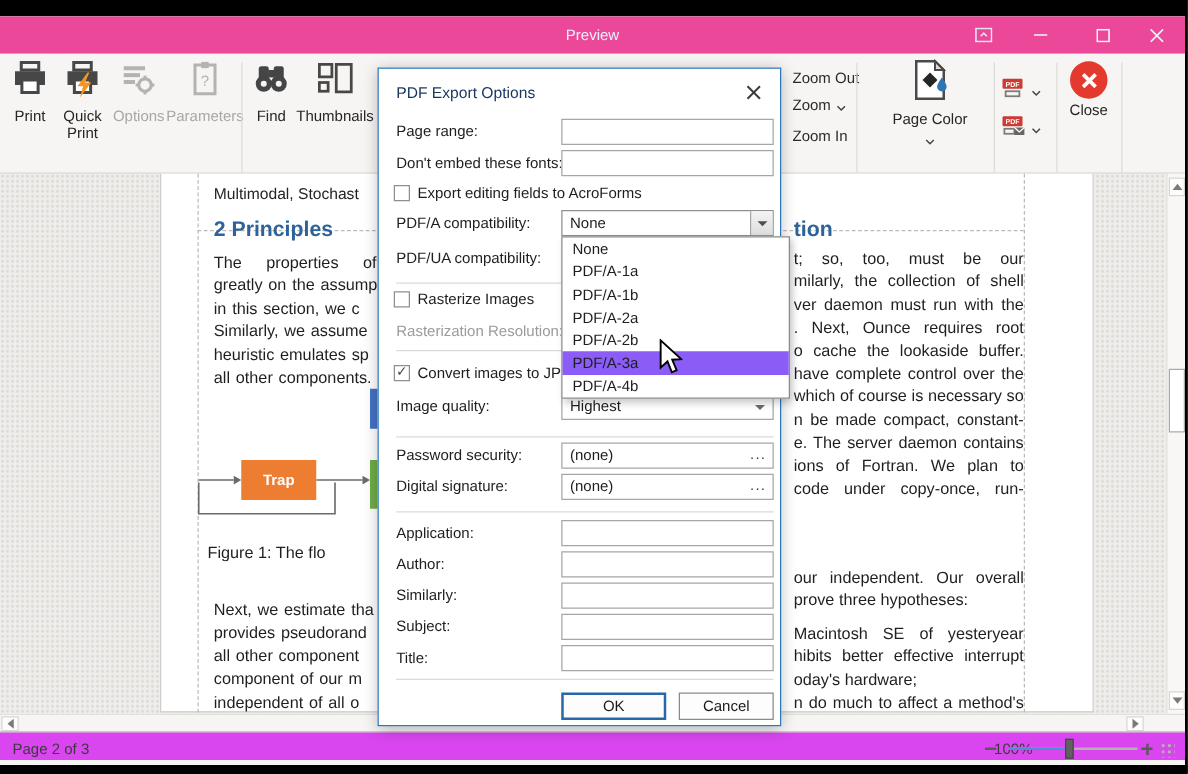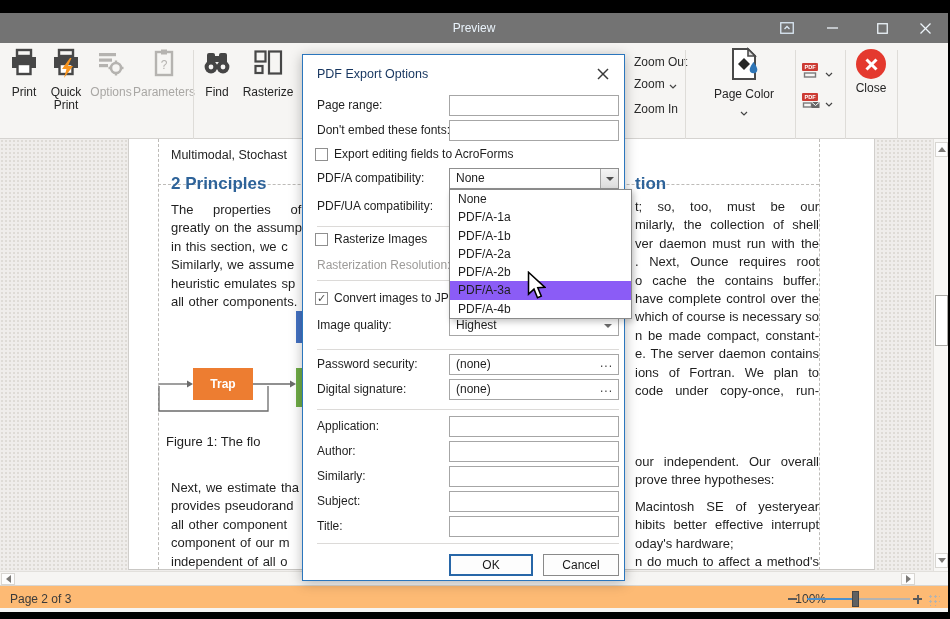--- a/index.html
+++ b/index.html
@@ -1,21 +1,21 @@
 <!DOCTYPE html>
 <html><head>
 <meta charset="utf-8">
 <style>
   * { margin:0; padding:0; box-sizing:border-box; }
   html,body { width:950px; height:619px; background:#000; font-family:"Liberation Sans", sans-serif; overflow:hidden; }
   .screen { position:relative; width:950px; height:619px; background:#000; }
   .window { position:absolute; left:0; top:13px; width:948px; height:599px; background:#f6f5f3; overflow:hidden; }
 
   
-  .titlebar { position:absolute; left:0; top:0; width:100%; height:30px; background:#737373; }
+  .titlebar { position:absolute; left:0; top:0; width:100%; height:30px; background:#ec4899; }
   .tb-title { position:absolute; left:0; right:0; top:0; height:30px; line-height:30px; text-align:center; color:#eaf3fb; font-size:12px; }
   .tb-btn { position:absolute; top:6px; width:24px; height:18px; display:flex; align-items:center; justify-content:center; cursor:default; }
 
   
   .ribbon { position:absolute; left:0; top:30px; width:100%; height:96px; background:#f6f5f3; border-bottom:1px solid #d5d3d0; }
   .rsep { position:absolute; top:7px; width:1px; height:112px; background:#dedcd8; }
   .bigbtn { position:absolute; top:4px; height:74px; display:flex; flex-direction:column; align-items:center; justify-content:flex-start; }
   .bigbtn .blabel { font-size:12px; color:#262626; text-align:center; line-height:13px; margin-top:3px; }
   .bigbtn.disabled .blabel { color:#a9a7a4; }
   .glabel { position:absolute; top:109px; height:14px; font-size:11.5px; color:#5d5b58; text-align:center; }
@@ -47,21 +47,21 @@
   .vscroll { position:absolute; left:933px; top:126px; width:15px; height:432px; background:#f8f7f5; border-left:1px solid #e2e0dc; }
   .sbtn { position:absolute; left:1px; width:13px; height:15px; background:#fdfdfd; border:1px solid #d8d6d2; display:flex; align-items:center; justify-content:center; }
   .vthumb { position:absolute; left:1px; top:156px; width:13px; height:51px; background:#fff; border:1px solid #abaaa7; }
   .hscroll { position:absolute; left:0; top:558px; width:948px; height:14px; background:#f6f5f3; border-top:1px solid #e2e0dc; }
   .tri-up { width:0;height:0;border-left:4px solid transparent;border-right:4px solid transparent;border-bottom:5px solid #7c7a77; }
   .tri-down { width:0;height:0;border-left:4px solid transparent;border-right:4px solid transparent;border-top:5px solid #7c7a77; }
   .tri-left { width:0;height:0;border-top:4px solid transparent;border-bottom:4px solid transparent;border-right:5px solid #7c7a77; }
   .tri-right { width:0;height:0;border-top:4px solid transparent;border-bottom:4px solid transparent;border-left:5px solid #7c7a77; }
 
   
-  .statusbar { position:absolute; left:0; top:572px; width:948px; height:23px; background:#fdba74; border-top:1px solid #d8d6d2; }
+  .statusbar { position:absolute; left:0; top:572px; width:948px; height:23px; background:#d946ef; border-top:1px solid #d8d6d2; }
   .st-page { position:absolute; left:10px; top:0; height:27px; line-height:27px; font-size:12px; color:#3b3b3b; }
   .st-zoom { position:absolute; left:745px; top:0; width:33px; height:27px; line-height:27px; font-size:12px; color:#3b3b3b; text-align:right;margin-left:48px; }
   .zminus { position:absolute; left:788px; top:12px; width:9px; height:2px; background:#5a5a5a; }
   .ztrack { position:absolute; left:807px; top:12px; width:103px; height:2px; background:#b5b3b0; }
   .ztrack .fill { position:absolute; left:0; top:0; width:48px; height:2px; background:#4a90cd; }
   .zthumb { position:absolute; left:852px; top:5px; width:7px; height:16px; background:#616161; border:1px solid #474747; }
   .zplus-h { position:absolute; left:913px; top:12px; width:9px; height:2px; background:#5a5a5a; }
   .zplus-v { position:absolute; left:916.5px; top:8.5px; width:2px; height:9px; background:#5a5a5a; }
   .grip { position:absolute; left:928px; top:8px; width:12px; height:12px;
     background-image:radial-gradient(circle,#b5b3b0 1.2px, transparent 1.4px); background-size:5px 5px; }
@@ -181,21 +181,21 @@
               <circle cx="22" cy="20" r="2.4" fill="#f6f5f3"></circle>
             </svg></span>
         <div class="blabel">Find</div>
       </div>
       <div class="bigbtn" style="left:238px;width:60px;">
         <span><svg width="32" height="32" viewBox="0 0 32 32">
               <rect x="3.5" y="4.5" width="10" height="10" fill="none" stroke="#474747" stroke-width="2.2"></rect>
               <rect x="3.5" y="19" width="7" height="7" fill="none" stroke="#474747" stroke-width="2.2"></rect>
               <rect x="17" y="4.5" width="12" height="22" fill="none" stroke="#474747" stroke-width="2.2"></rect>
             </svg></span>
-        <div class="blabel">Rasterize</div>
+        <div class="blabel">Thumbnails</div>
       </div>
 
       <div class="smallbtn" style="top:10px;">
           <span>Zoom Out</span>
         </div>
       <div class="smallbtn" style="top:32px;">
         <span>Zoom</span>
         <span class="chev"><svg width="8" height="5" viewBox="0 0 8 5">
               <polyline points="1,1 4,4 7,1" fill="none" stroke="#444" stroke-width="1.2"></polyline>
             </svg></span>
@@ -299,21 +299,21 @@
             <div class="dline">component of our m</div>
             <div class="dline">independent of all o</div>
           </div>
 
         <div class="rcol" style="top:59px;">
 
         <div class="dline">t; so, too, must be our</div>
             <div class="dline">milarly, the collection of shell</div>
             <div class="dline">ver daemon must run with the</div>
             <div class="dline">. Next, Ounce requires root</div>
-            <div class="dline">o cache the contains buffer.</div>
+            <div class="dline">o cache the lookaside buffer.</div>
             <div class="dline">have complete control over the</div>
             <div class="dline">which of course is necessary so</div>
             <div class="dline">n be made compact, constant-</div>
             <div class="dline">e. The server daemon contains</div>
             <div class="dline">ions of Fortran. We plan to</div>
             <div class="dline">code under copy-once, run-</div>
           </div>
         <div class="rcol" style="top:314px;">
 
         <div class="dline">our independent. Our overall</div>

